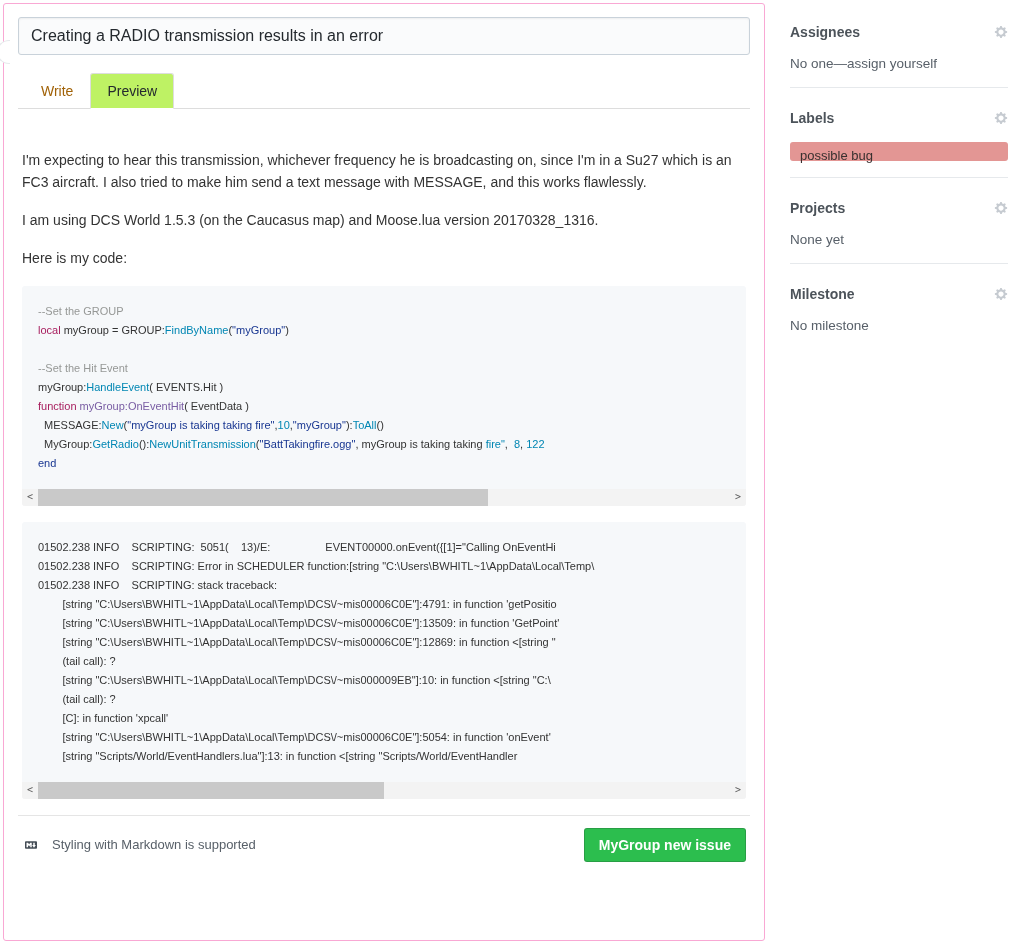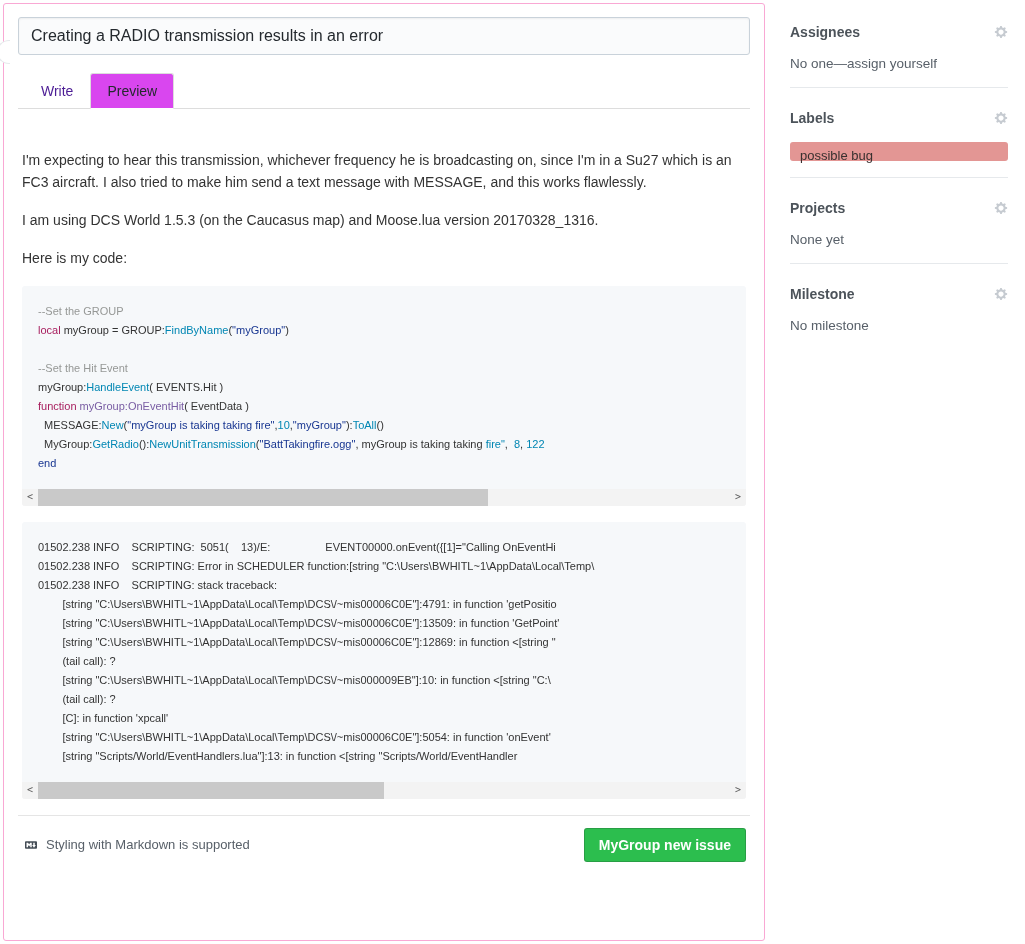--- a/index.html
+++ b/index.html
@@ -10,23 +10,23 @@
     background:#fff; border:1px solid #f9a8d4; border-radius:3px; }
   .main-box::before { content:""; position:absolute; left:-7px; top:36px; width:12px; height:22px;
     background:#fff; border:1px solid #e6e9ec; border-right:none; border-radius:12px 0 0 12px; }
   .inner { padding:13px 14px 0 14px; position:relative; }
 
   .title-input { width:100%; height:38px; background:#fafbfc; border:1px solid #c9d2da;
     border-radius:3px; padding:0 12px; font-size:16px; color:#24292e;
     font-family:"Liberation Sans", sans-serif; outline:none; box-shadow:inset 0 1px 2px rgba(27,31,35,.06); }
 
   .tabs { margin-top:18px; border-bottom:1px solid #ddd; display:flex; padding-left:6px; }
-  .tab { font-size:14px; padding:9px 16px; color:#4c1d95; cursor:pointer;
+  .tab { font-size:14px; padding:9px 16px; color:#a16207; cursor:pointer;
     border:1px solid transparent; border-radius:3px 3px 0 0; margin-bottom:-1px; }
-  .tab.active { background:#d946ef; color:#24292e; border-color:#ddd #ddd #fff #ddd; }
+  .tab.active { background:#bef264; color:#24292e; border-color:#ddd #ddd #fff #ddd; }
 
   .preview-body { padding:18px 4px 0 4px; font-size:14px; line-height:1.58; color:#333; }
   .preview-body p { margin-bottom:16px; }
 
   .code-block { background:#f6f8fa; border-radius:3px; margin-bottom:16px; }
   .code-pre { padding:16px; overflow:hidden; white-space:pre;
     font-family:Liberation Sans, sans-serif; font-size:11px;
     line-height:19px; color:#333; }
   .code-line { height:19px; white-space:pre; }
 
@@ -41,21 +41,21 @@
 
   .hscrollbar { height:17px; display:flex; align-items:stretch; background:#f3f3f3;
     border-radius:0 0 3px 3px; user-select:none; }
   .sb-arrow { width:16px; display:flex; align-items:center; justify-content:center;
     color:#5a5a5a; font-size:10px; font-family:"DejaVu Sans Mono",monospace; cursor:default; }
   .sb-track { flex:1; position:relative; }
   .sb-thumb { position:absolute; left:0; top:0; bottom:0; background:#c9c9c9; }
 
   .footer { border-top:1px solid #e5e5e5; margin-top:4px; padding:12px 4px 0 4px;
     display:flex; align-items:center; justify-content:space-between; }
-  .md-note { display:flex; align-items:center; gap:6px; font-size:13px; color:#586069; cursor:pointer; }
+  .md-note { display:flex; align-items:center; gap:12px; font-size:13px; color:#586069; cursor:pointer; }
   .submit-btn { background:var(--accent-green,#2cbe4e); color:#fff; font-weight:bold; font-size:14px;
     border:1px solid rgba(27,31,35,.2); border-radius:3px; padding:8px 14px; cursor:pointer;
     font-family:"Liberation Sans", sans-serif; }
 
   .sidebar { position:absolute; left:790px; top:14px; width:218px; }
   .sb-section { padding:10px 0 16px 0; border-bottom:1px solid #e6e9ec; margin-bottom:12px; }
   .sb-section:last-child { border-bottom:none; }
   .sb-head { display:flex; align-items:center; justify-content:space-between; margin-bottom:16px; }
   .sb-title { font-size:14px; font-weight:bold; color:#4c535a; }
   .gear { width:14px; height:14px; fill:#c6cbd1; cursor:pointer; }

